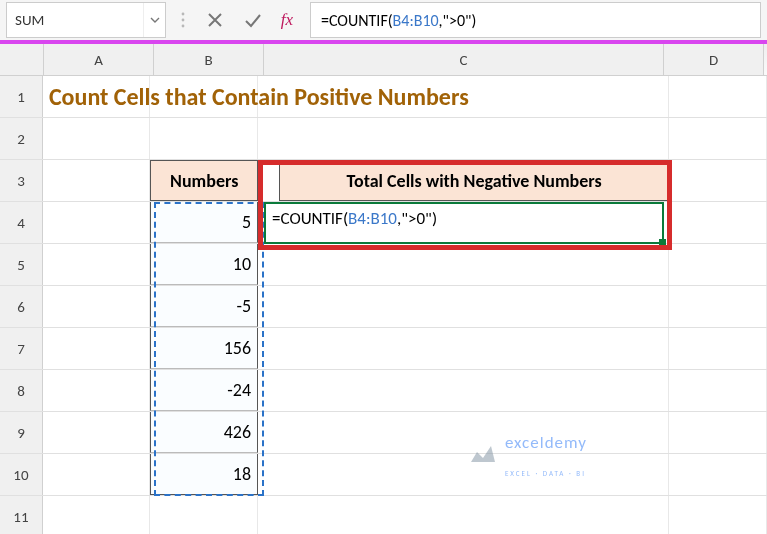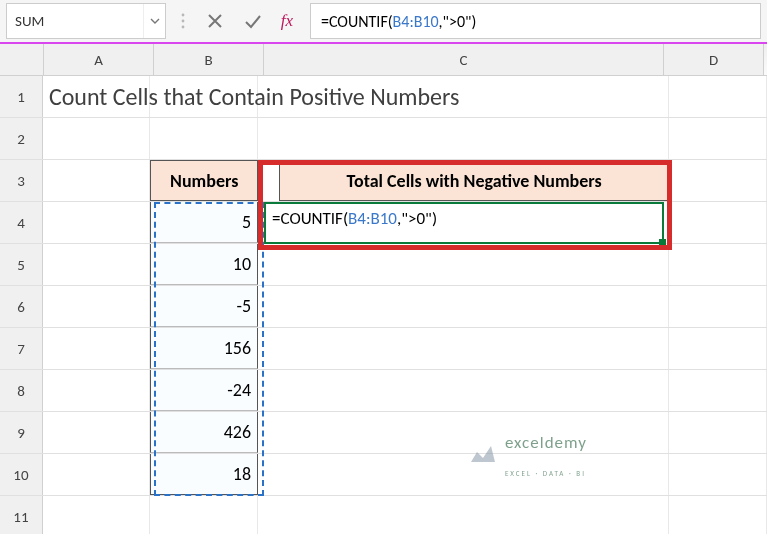--- a/index.html
+++ b/index.html
@@ -1,17 +1,17 @@
 <!DOCTYPE html>
 <html><head>
 <meta charset="utf-8">
 <style>
 * { box-sizing: border-box; margin: 0; padding: 0; }
 body { font-family: Calibri, Arial, sans-serif; font-size: 14px; background: #fff; width: 767px; height: 534px; overflow: hidden; }
-.formula-bar { display: flex; align-items: center; height: 44px; border-bottom: 2px solid #d946ef; background: #f5f5f5; }
+.formula-bar { display: flex; align-items: center; height: 44px; border-bottom: 4px solid #d946ef; background: #f5f5f5; }
 .name-box-wrap { display: flex; align-items: center; width: 160px; height: 36px; background: #fff; border: 1px solid #ccc; margin-left: 6px; }
 .name-box { flex: 1; padding: 0 8px; font-size: 15px; color: #333; }
 .name-dd { width: 22px; height: 34px; display: flex; align-items: center; justify-content: center; color: #666; border-left: 1px solid #eee; }
 .fb-sep { margin: 0 10px 0 14px; height: 28px; display: flex; align-items: center; color: #999; }
 .fb-btn { width: 38px; height: 38px; display: flex; align-items: center; justify-content: center; color: #555; }
 .fb-btn svg { width: 20px; height: 20px; }
 .fx { font-style: italic; font-family: 'Times New Roman', serif; font-size: 17px; color: #be185d; margin-right: 8px; }
 .formula-input { flex: 1; height: 36px; background: #fff; border: 1px solid #ccc; padding: 0 10px; font-size: 16px; display: flex; align-items: center; margin-right: 6px; }
 .formula-input .ref { color: #3b78c9; }
 .sheet { position: relative; }
@@ -24,31 +24,31 @@
 .ch-D { width: 100px; }
 .rows { }
 .row { display: flex; height: 42px; border-bottom: 1px solid #e0e0e0; }
 .rh { width: 44px; display: flex; align-items: center; justify-content: center; background: #f0f0f0; border-right: 1px solid #d0d0d0; color: #444; font-size: 15px; }
 .cell { border-right: 1px solid #e8e8e8; display: flex; align-items: center; padding: 0 6px; position: relative; }
 .c-A { width: 110px; }
 .c-B { width: 110px; justify-content: flex-end; }
 .c-C { width: 400px; margin-left: 21px; }
 .c-D { width: 100px; }
 .title-row .c-A { overflow: visible; }
-.title-text { position: absolute; left: 6px; white-space: nowrap; font-size: 24px; font-weight: normal; color: #404040; z-index: 2; }
+.title-text { position: absolute; left: 6px; white-space: nowrap; font-size: 24px; font-weight: bold; color: #a16207; z-index: 2; }
 .hdr { font-weight: bold; background: #fbe4d5; border: 1px solid #555; justify-content: center; font-size: 18px; padding: 8px; }
 .num-cell { border-left: 1px solid #555; border-right: 1px solid #555; border-bottom: 1px solid #bbb; font-size: 18px; background: #fafdff; }
 .num-cell.last { border-bottom: 1px solid #555; }
 .marquee { position: absolute; border: 2px dashed #2a72c8; pointer-events: none; z-index: 15; }
 .active-cell { position: absolute; border: 2px solid #0a7a3a; background: #fff; z-index: 10; }
 .active-cell .handle { position: absolute; right: -4px; bottom: -4px; width: 7px; height: 7px; background: #0a7a3a; }
 .red-box { position: absolute; border: 5px solid #d62c2c; z-index: 20; pointer-events: none; }
 .editing { padding: 4px 6px; font-size: 17px; white-space: nowrap; }
 .editing .ref { color: #3b78c9; }
-.wm { position: absolute; bottom: 60px; right: 180px; z-index: 30; opacity: 0.55; display: flex; align-items: center; color: #14532d; }
+.wm { position: absolute; bottom: 60px; right: 180px; z-index: 30; opacity: 0.55; display: flex; align-items: center; color: #3b82f6; }
 .wm svg { width: 32px; height: 26px; margin-right: 6px; }
 .wm .t1 { font-size: 17px; letter-spacing: 1px; }
 .wm .t2 { font-size: 7px; letter-spacing: 2px; margin-top: 16px; }
 .shade-top { background: linear-gradient(#efefef,#fafafa); }
 </style>
 </head>
 <body>
 
 <div class="formula-bar">
   <div class="name-box-wrap">

